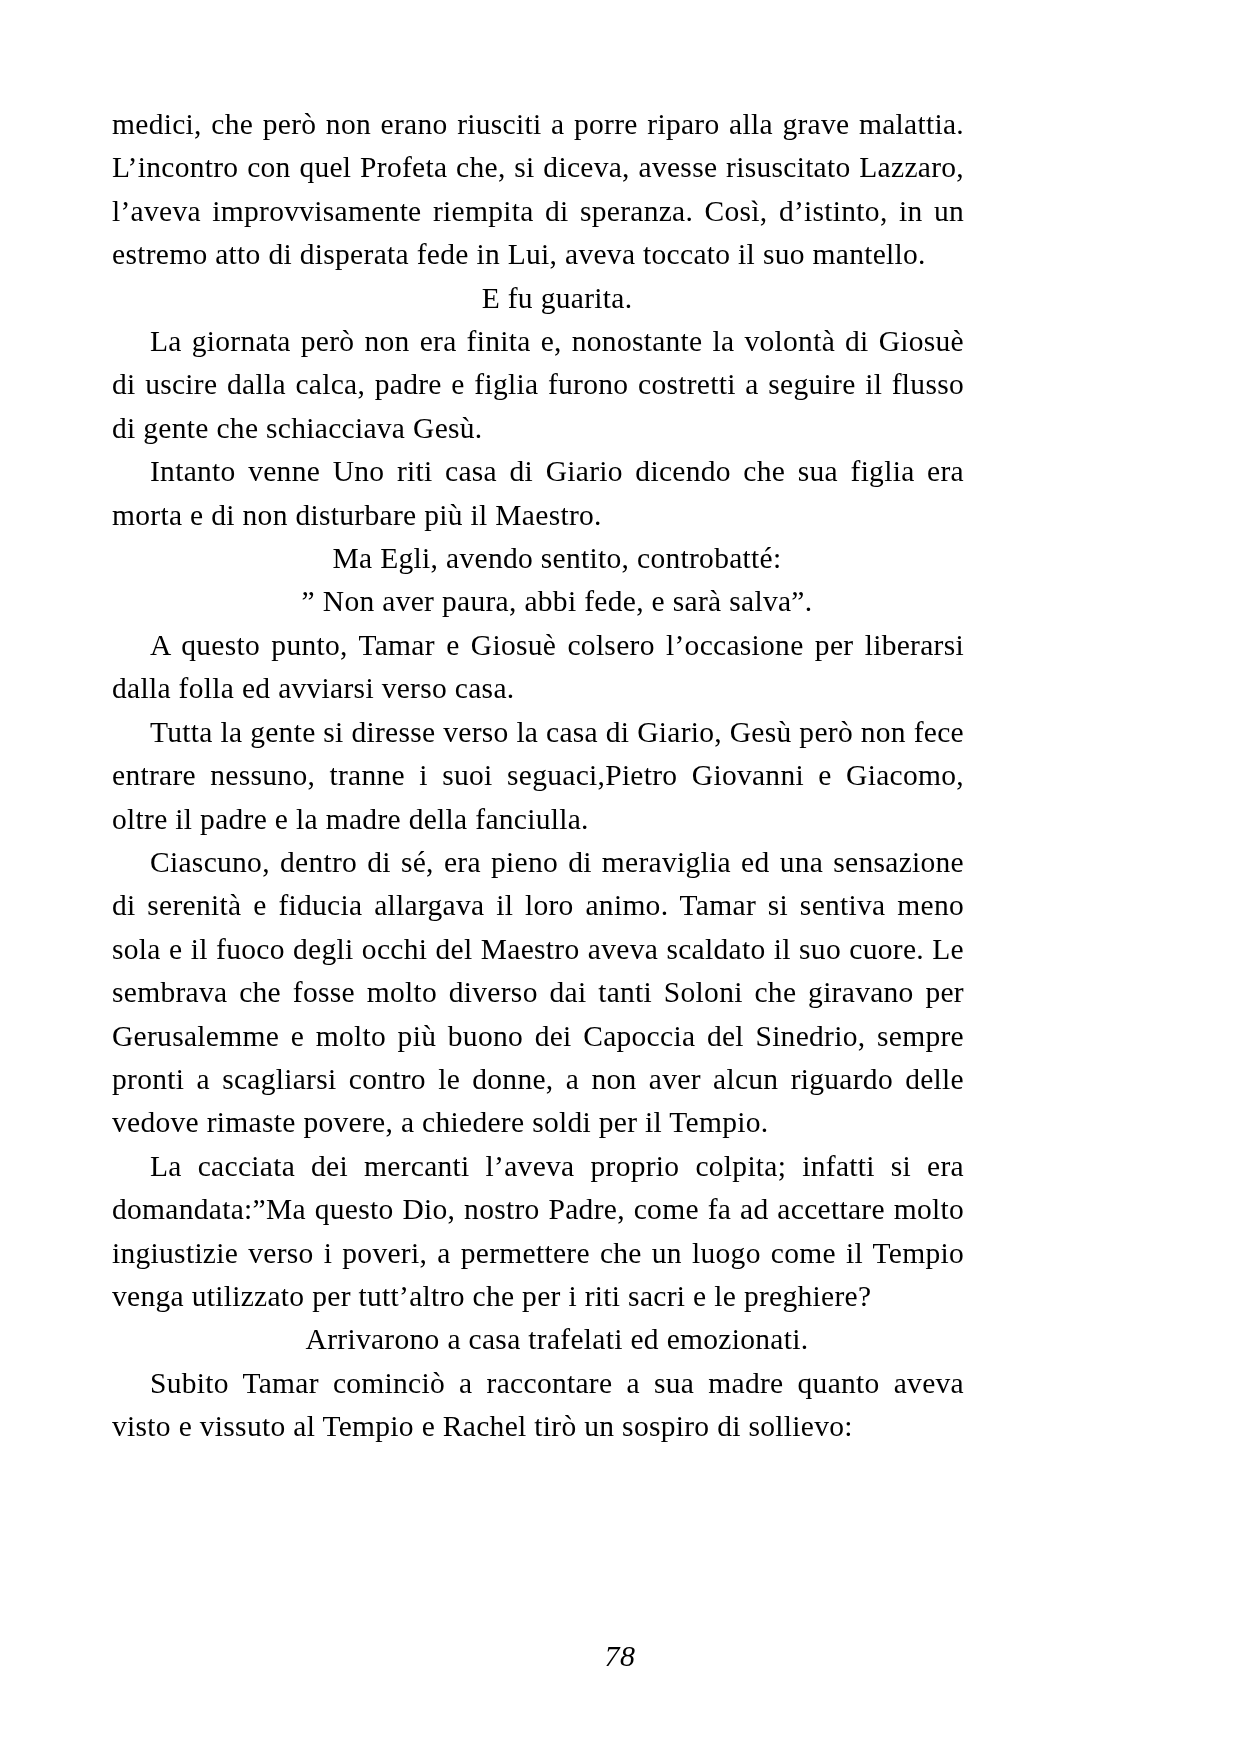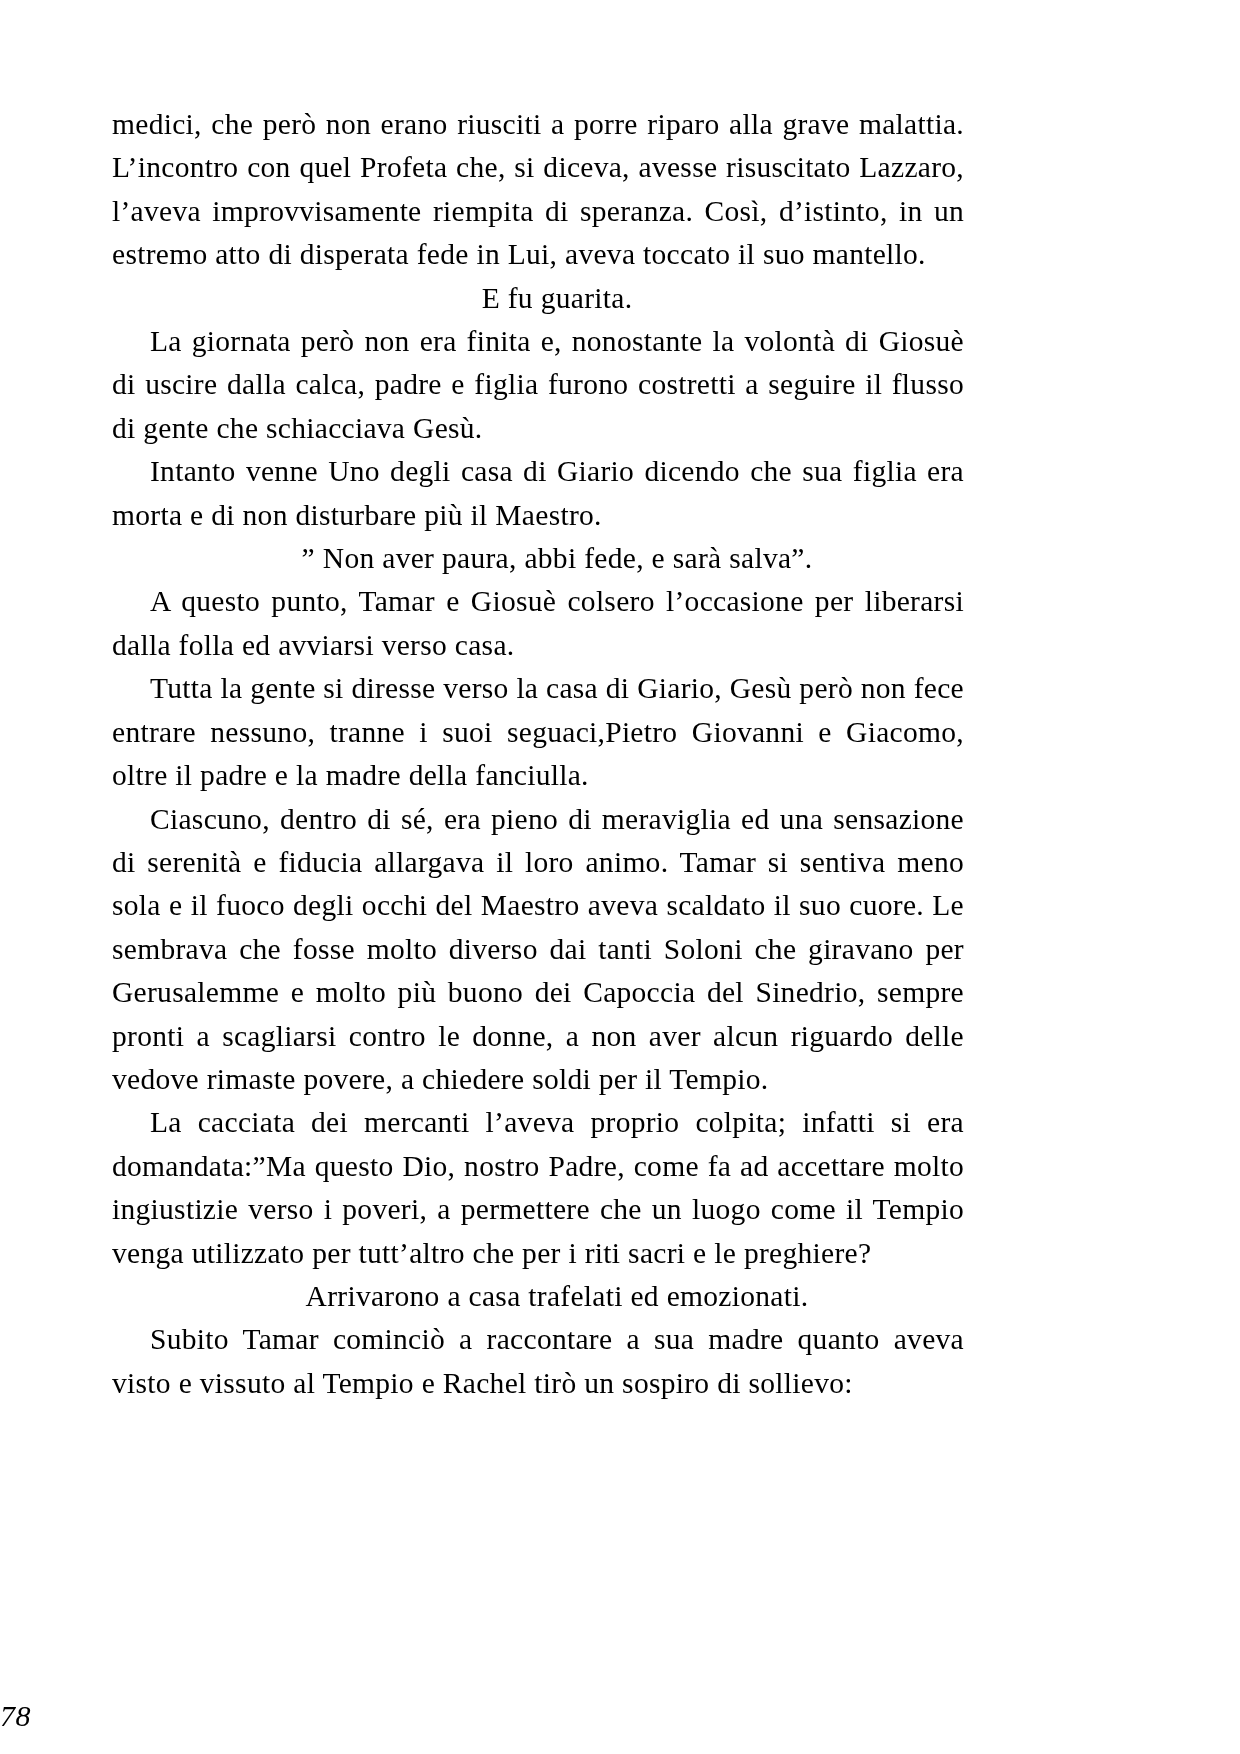--- a/index.html
+++ b/index.html
@@ -43,40 +43,41 @@
   }
   .para.first {
     text-indent: 0;
   }
   .para.nojustify {
     text-align: center;
   }
   .folio {
     position: absolute;
     left: 0;
-    top: 1698px;
+    top: 1638px;
     width: 1240px;
-    text-align: left;
+    text-align: center;
     font-style: italic;
     font-size: 30px;
     line-height: 36px;
     letter-spacing: 0.02em;
   }
 </style>
 </head>
 <body>
 
 <div class="page">
 
   <div class="text-block">
 
     <p class="para first">medici, che però non erano riusciti a porre riparo alla grave malattia. L’incontro con quel Profeta che, si diceva, avesse risuscitato Lazzaro, l’aveva improvvisamente riempita di speranza. Così, d’istinto, in un estremo atto di disperata fede in Lui, aveva toccato il suo mantello.</p>
     <p class="para nojustify">E fu guarita.</p>
     <p class="para">La giornata però non era finita e, nonostante la volontà di Giosuè di uscire dalla calca, padre e figlia furono costretti a seguire il flusso di gente che schiacciava Gesù.</p>
-    <p class="para">Intanto venne Uno degli casa di Giario  dicendo che sua figlia era morta e di non disturbare più il Maestro.</p>
+    <p class="para">Intanto venne Uno riti casa di Giario  dicendo che sua figlia era morta e di non disturbare più il Maestro.</p>
+    <p class="para nojustify">Ma Egli, avendo sentito, controbatté:</p>
     <p class="para nojustify">” Non aver paura, abbi fede, e sarà salva”.</p>
     <p class="para">A questo punto, Tamar e Giosuè colsero l’occasione per liberarsi dalla folla ed avviarsi verso casa.</p>
     <p class="para">Tutta la gente si diresse verso la casa di Giario, Gesù però non fece entrare nessuno, tranne i suoi seguaci,Pietro Giovanni e Giacomo, oltre il padre e la madre della fanciulla.</p>
     <p class="para">Ciascuno, dentro di sé, era pieno di meraviglia ed una sensazione di serenità e fiducia allargava il loro animo. Tamar si sentiva meno sola e il fuoco degli occhi del Maestro aveva scaldato il suo cuore. Le sembrava che fosse molto diverso dai tanti Soloni che giravano per Gerusalemme e molto più buono dei Capoccia del Sinedrio, sempre pronti a scagliarsi contro le donne, a non aver alcun riguardo delle vedove rimaste povere, a chiedere soldi per il Tempio.</p>
     <p class="para">La cacciata dei mercanti l’aveva proprio colpita; infatti si era domandata:”Ma questo Dio, nostro Padre, come fa ad accettare molto ingiustizie verso i poveri, a permettere che un luogo come il Tempio venga utilizzato per tutt’altro che per i riti sacri e le preghiere?</p>
     <p class="para nojustify">Arrivarono a casa trafelati ed emozionati.</p>
     <p class="para">Subito Tamar cominciò a raccontare a sua madre quanto aveva visto e vissuto al Tempio e Rachel tirò un sospiro di sollievo:</p>
 
   </div>
 

